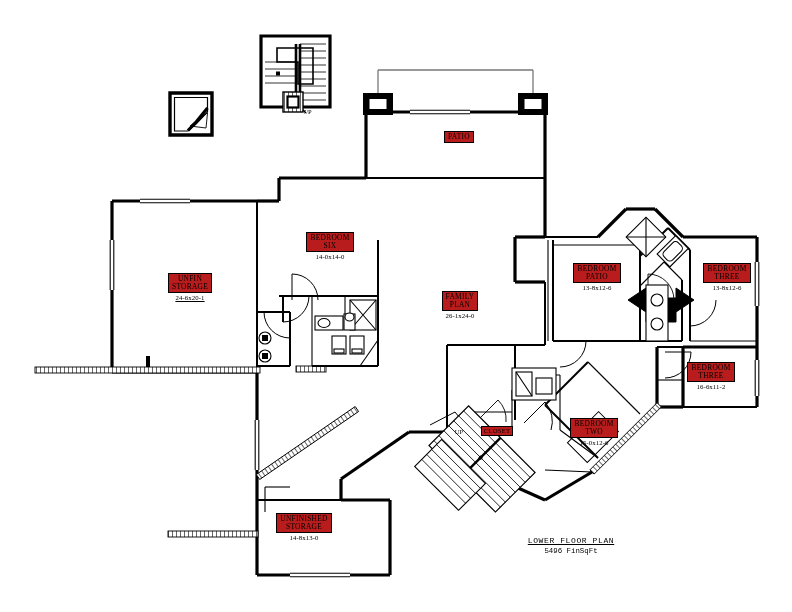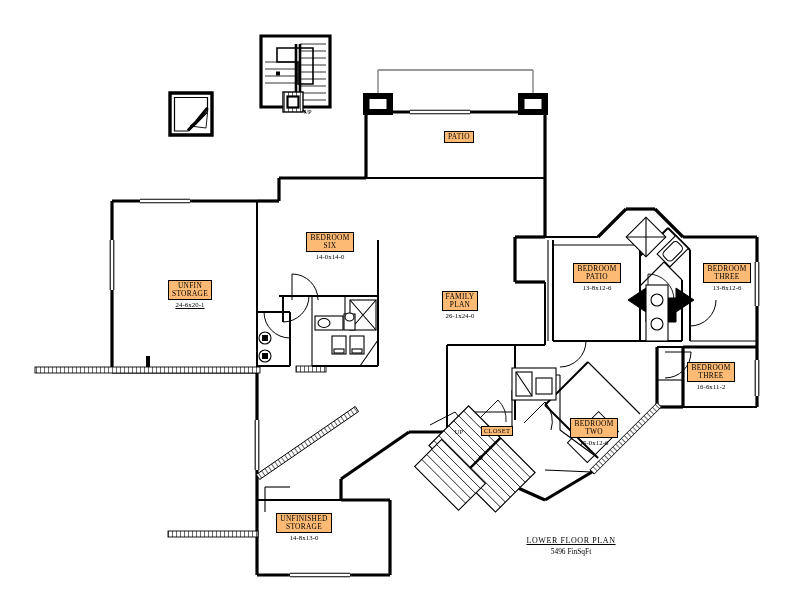--- a/index.html
+++ b/index.html
@@ -77,36 +77,36 @@
     line-height: 1.08;
     white-space: nowrap;
     user-select: none;
   }
   .room-label {
     font-size: 7.4px;
     letter-spacing: 0.3px;
   }
   .room-box {
     border: 1.1px solid #000000;
-    background: #fdba74;
+    background: #b91c1c;
     padding: 1px 3px 1px 3px;
     display: inline-block;
   }
   .room-dim {
     font-size: 6.8px;
     margin-top: 1px;
     letter-spacing: 0.1px;
   }
   .plain-note {
     font-size: 6.6px;
   }
   .title-block {
     position: absolute;
     text-align: center;
-    font-family: Liberation Serif, serif;
+    font-family: Liberation Mono, monospace;
     color: #000000;
     white-space: nowrap;
   }
   .title-main {
     font-size: 8px;
     letter-spacing: 0.6px;
     text-decoration: underline;
   }
   .title-sub {
     font-size: 7.4px;
@@ -473,21 +473,21 @@
       <path d="M255.2,420 L255.2,470" class="wall-thin"></path>
       <path d="M258.8,420 L258.8,470" class="wall-thin"></path>
     </g>
 
     <g>
       <path d="M683,380 L657,380" class="wall-thin"></path>
     </g>
 
   </svg>
 
-  <div class="label-text" style="left:155px; top:280px; width:70px;text-decoration:underline;">
+  <div class="label-text" style="left:155px; top:273px; width:70px;text-decoration:underline;">
     <span class="room-box room-label">
       <span>UNFIN</span><br>
       <span>STORAGE</span>
     </span>
     <div class="room-dim">24-6x20-1</div>
   </div>
 
   <div class="label-text" style="left:291px; top:232px; width:78px;">
     <span class="room-box room-label">
       <span>BEDROOM</span><br>

